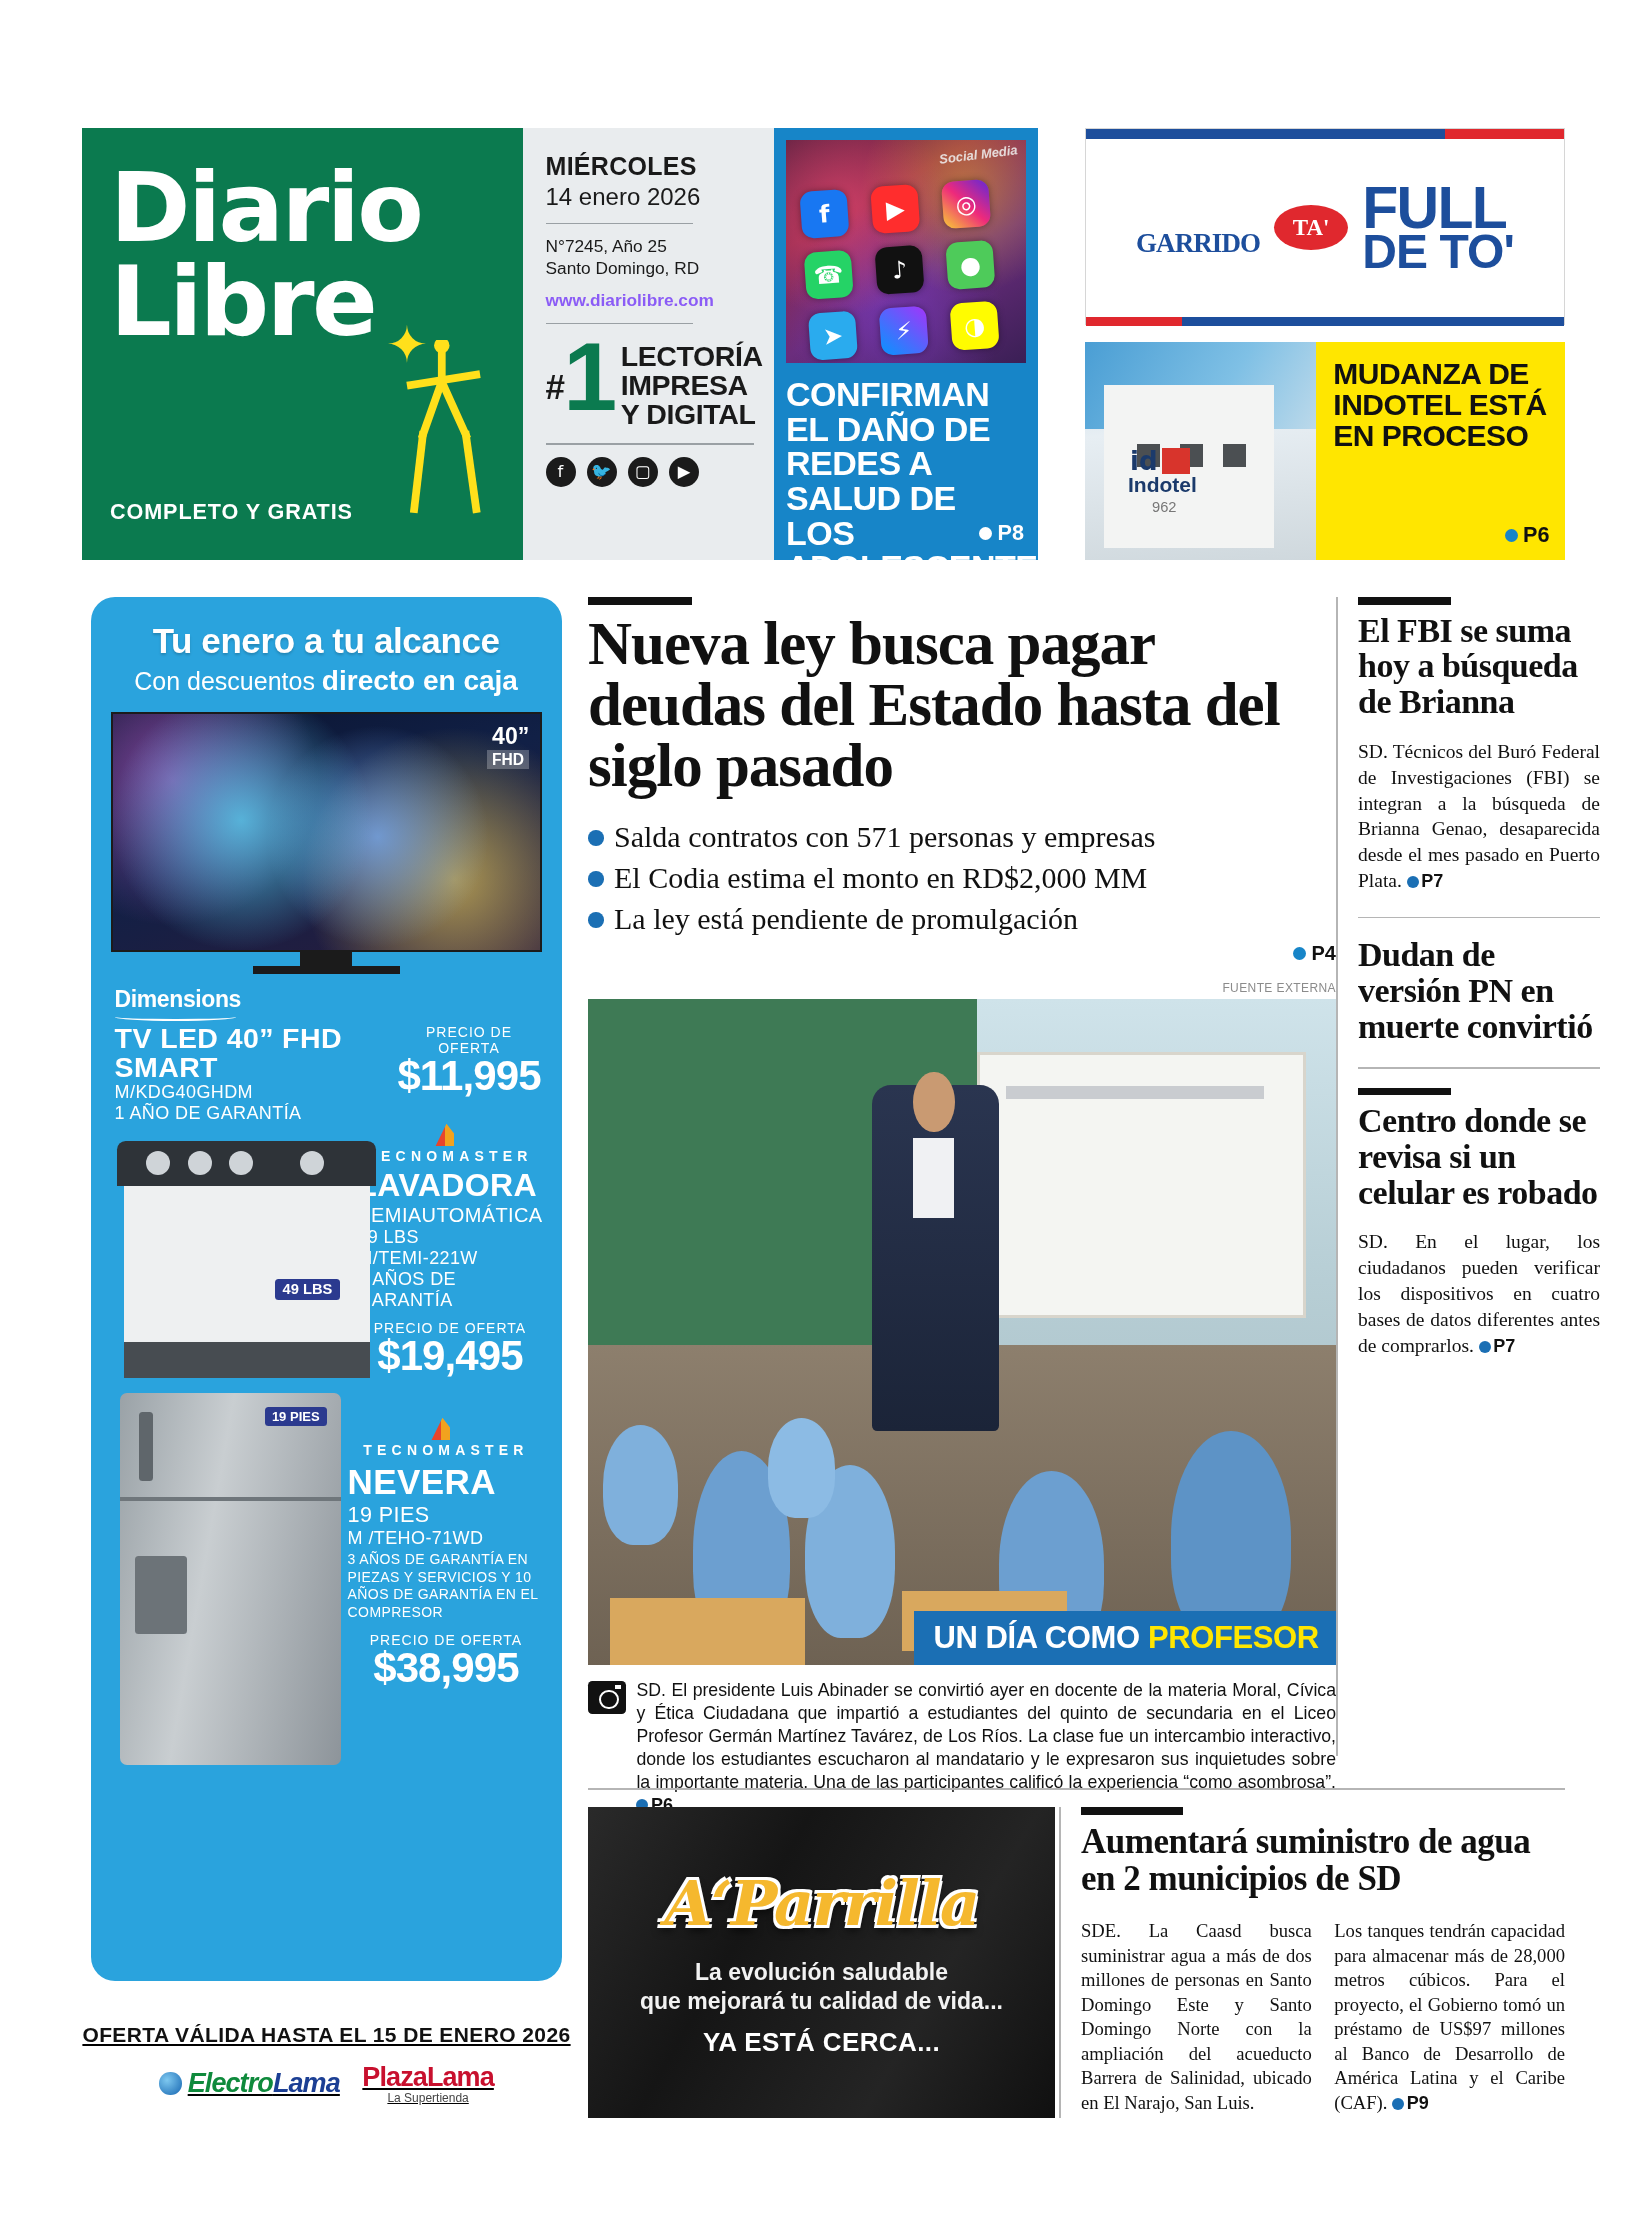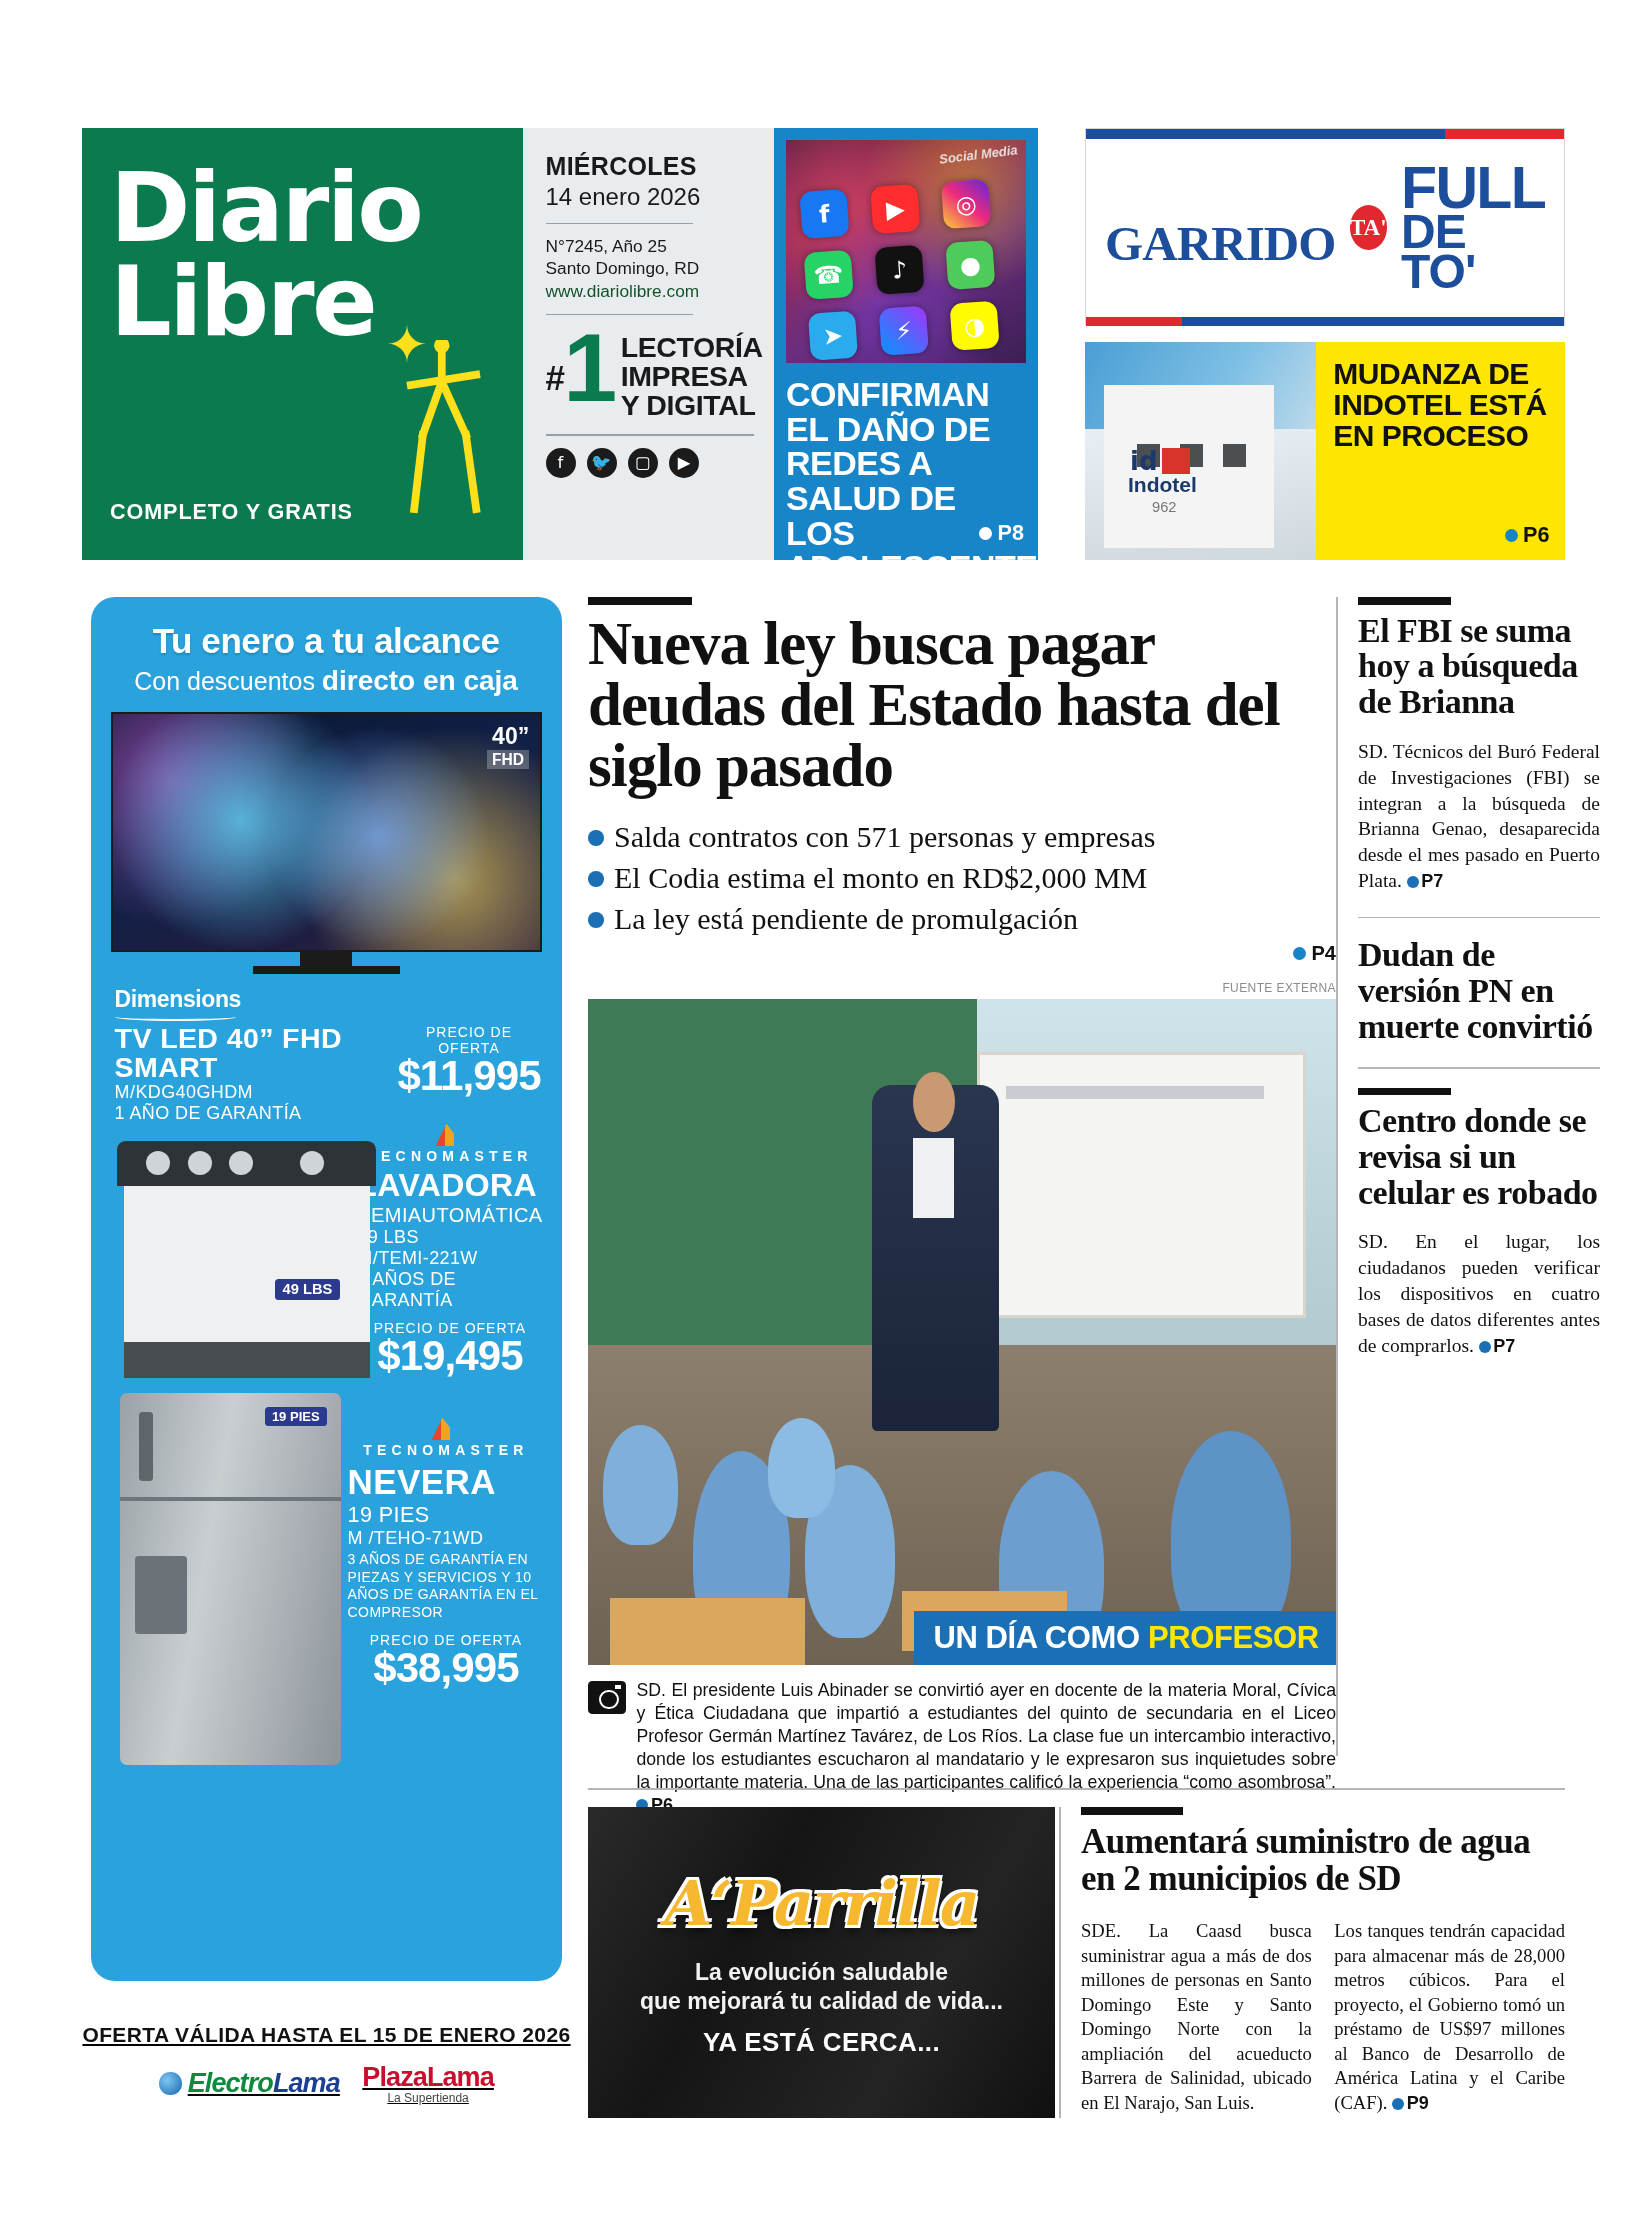--- a/index.html
+++ b/index.html
@@ -36,21 +36,21 @@
   }
 
   .mh-info {
     position:absolute; left:441px; top:0; width:251px; height:432px;
     background:#e9ecee; padding:24px 19px 0 22.5px;
   }
   .mh-day { font-size:25px; font-weight:bold; color:#1a1a1a; letter-spacing:0.3px;}
   .mh-date { font-size:24px; color:#1a1a1a; margin-top:1.7px; }
   .mh-rule { height:1.7px; background:#9aa0a4; margin:12px 0 10.4px 0; width:147px;}
   .mh-issue { font-size:17.3px; color:#1a1a1a; line-height:1.30; }
-  .mh-url { font-size:17.3px; font-weight:normal; color:#14532d; margin-top:1px;}
+  .mh-url { font-size:17.3px; font-weight:bold; color:#8b5cf6; margin-top:10px;}
   .mh-rule2 { height:1.7px; background:#9aa0a4; margin:12px 0 14px 0; width:147px;}
   .mh-no1 { display:flex; align-items:flex-start; }
   .hash { font-size:35px; font-weight:bold; color:#1a1a1a; line-height:1; margin-top:31px;}
   .one { font-size:97px; font-weight:bold; color:#0b7a4f; line-height:0.8; margin-left:-1.7px;}
   .lect { margin-left:3.5px; margin-top:3.5px; font-size:28.5px; font-weight:bold;
           line-height:1.02; color:#1a1a1a; letter-spacing:-0.4px; }
   .mh-rule3 { height:1.7px; background:#9aa0a4; margin:14px 0 12px 0; width:208px;}
   .socials { display:flex; gap:11.2px; }
   .soc { width:30px; height:30px; border-radius:50%; background:#1b1b1b; color:#fff;
          display:flex; align-items:center; justify-content:center; font-size:16.4px;
@@ -90,21 +90,21 @@
     background:#fff; border:0.9px solid #d6d6d6;
   }
   .gar-topbar { height:9.5px; display:flex; }
   .gar-topbar .b { flex:3; background:#1d4e9c; }
   .gar-topbar .r { flex:1; background:#e0282e; }
   .gar-botbar { height:9.5px; display:flex; }
   .gar-botbar .r { flex:1; background:#e0282e; }
   .gar-botbar .b { flex:4; background:#1d4e9c; }
   .gar-body { height:178px; display:flex; align-items:center; justify-content:center; gap:14px; padding:0 19px;}
   .gar-name { font-family:"Liberation Serif", serif; font-weight:bold; color:#1d4e9c;
-              font-size:49px; letter-spacing:-0.9px; position:relative;margin-top:32px;}
+              font-size:27px; letter-spacing:-0.9px; position:relative;margin-top:32px;}
   .gar-ta { width:74px; height:45px; border-radius:50%; background:#e0282e; color:#fff;
             display:flex; align-items:center; justify-content:center;
             font-size:23px; font-weight:bold; font-family:"Liberation Serif", serif;}
   .gar-full { color:#1d4e9c; font-weight:bold; line-height:0.82; text-align:left; }
   .gar-full .l1 { font-size:59px; letter-spacing:-1.7px;}
   .gar-full .l2 { font-size:48px; letter-spacing:-0.9px;}
 
   
   .indotel { position:absolute; left:1003px; top:214px; width:480px; height:218px; display:flex;}
   .ind-photo { width:231px; height:218px; background:linear-gradient(175deg,#bcd6e8 0%,#e7eef3 40%,#cfd8dd 100%);

